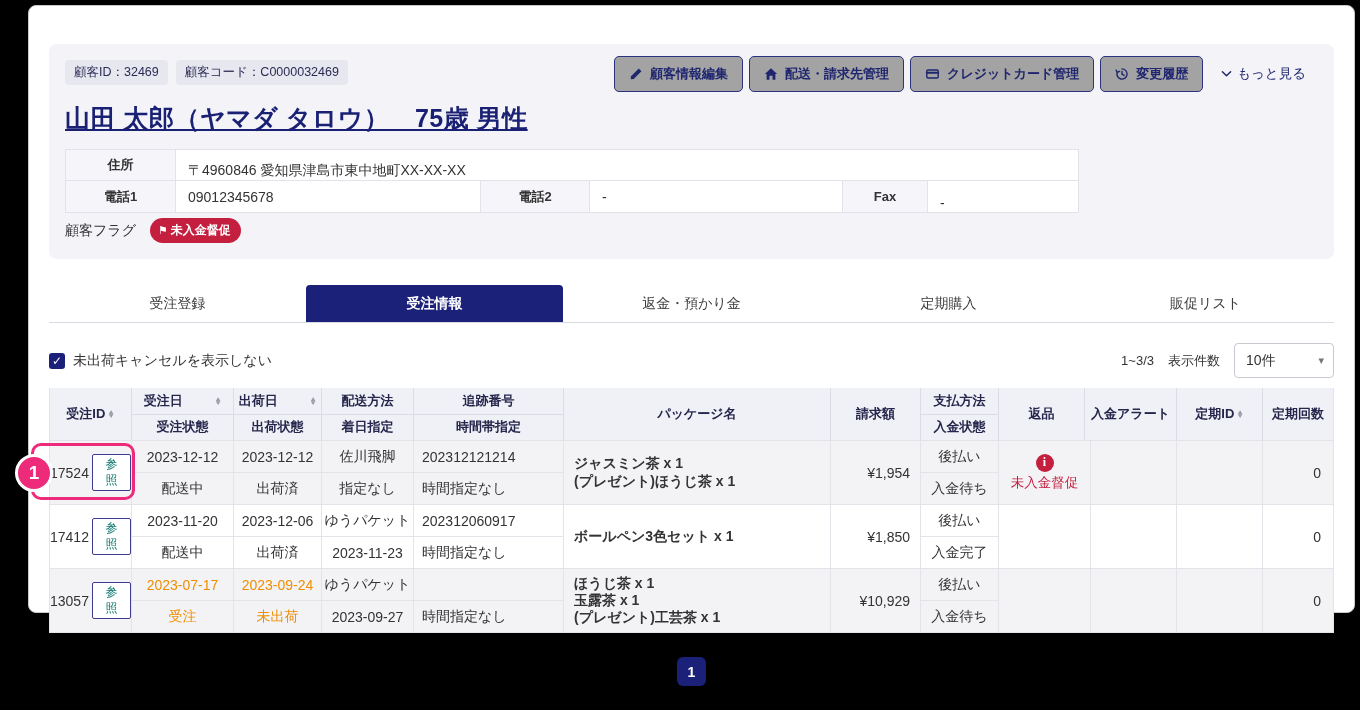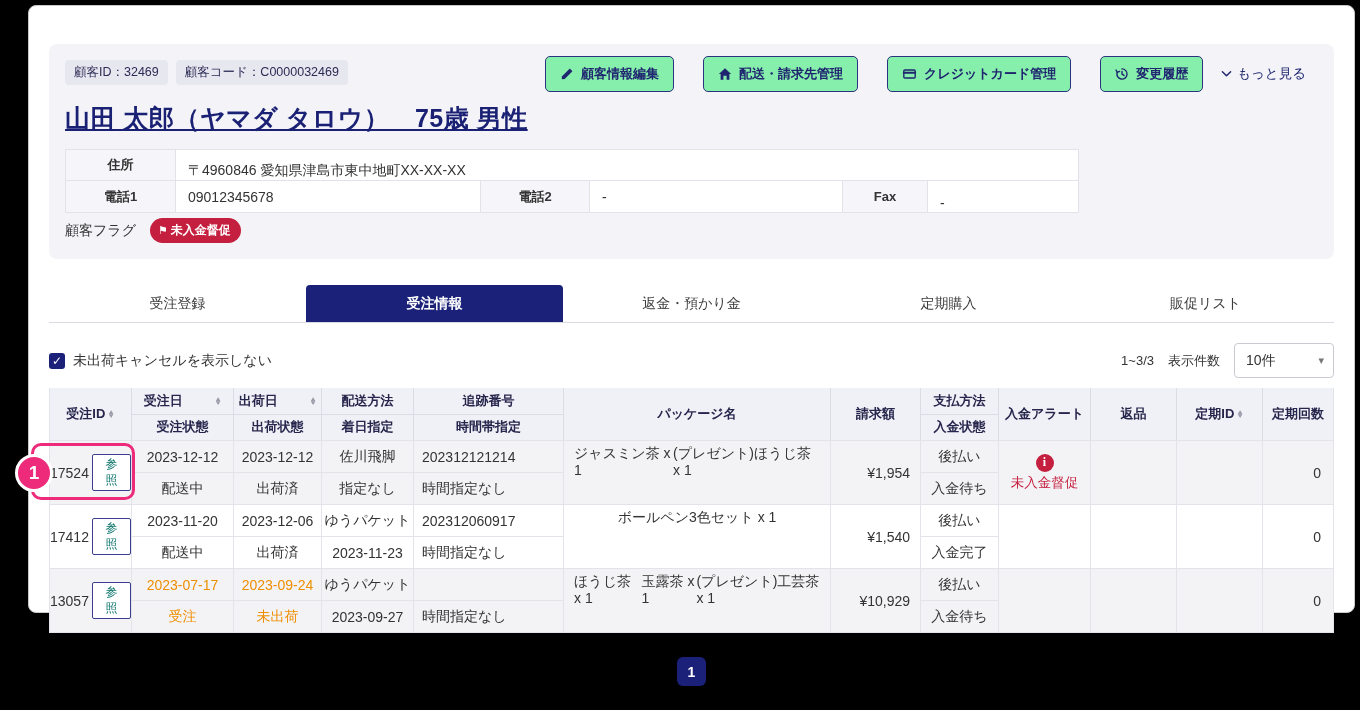--- a/index.html
+++ b/index.html
@@ -18,23 +18,23 @@
     padding:12px 28px 16px 16px;
   }
   .card-top { display:flex; justify-content:space-between; align-items:flex-start; }
   .badges { display:flex; gap:8px; padding-top:4px; }
   .badge {
     background:#e7e7f0; color:#2b2b55; font-size:12.5px; padding:4px 9px;
     border-radius:4px; white-space:nowrap;
   }
   .actions { display:flex; gap:6px; align-items:center; }
   .act {
-    display:flex; align-items:center; gap:7px; background:#86efac; cursor:pointer;
+    display:flex; align-items:center; gap:7px; background:#a3a3a3; cursor:pointer;
     border:1px solid #2b327e; color:#1f266f; border-radius:5px; height:36px;
-    padding:0 14px; font-size:13px; font-weight:600; font-family:inherit;margin-left:23px;
+    padding:0 14px; font-size:13px; font-weight:600; font-family:inherit;
   }
   .ico { display:inline-flex; align-items:center; }
   .more {
     display:inline-flex; align-items:center; gap:5px; color:#1f266f;
     font-size:13.5px; margin-left:12px; cursor:pointer; white-space:nowrap;
   }
   h1.cust-name {
     margin:10px 0 14px; font-size:25px; font-weight:bold; color:#1a2174; letter-spacing:.5px;text-decoration:underline;
   }
   .info-table { width:1014px; border:1px solid #e2e2ea; background:#fff; }
@@ -101,21 +101,21 @@
   .c-method { width:92px;  flex:0 0 92px; }
   .c-track  { width:150px; flex:0 0 150px; padding:0 2px; }
   .c-pkg    { flex:1; }
   .c-amount { width:90px;  flex:0 0 90px; }
   .c-pay    { width:78px;  flex:0 0 78px; }
   .c-alert  { width:92px;  flex:0 0 92px; }
   .c-return { width:86px;  flex:0 0 86px; }
   .c-subid  { width:86px;  flex:0 0 86px; }
   .c-count  { width:70px;  flex:0 0 70px; }
   .td.c-track .half { justify-content:flex-start; padding-left:8px; }
-  .td.c-pkg { align-items:flex-start; justify-content:center; padding:4px 10px; text-align:left; }
+  .td.c-pkg { flex-direction:column; align-items:flex-start; justify-content:center; padding:4px 10px; text-align:left;font-weight:bold; }
   .pkg-line { line-height:1.22; }
   .td.c-amount { justify-content:flex-end; padding-right:10px; }
   .td.c-count { justify-content:flex-end; padding-right:12px; }
   .td.c-id { flex-direction:row; gap:3px; position:relative; }
   .oid { font-size:14px; color:#333; }
   .ref-btn {
     background:#fff; border:1px solid #3d3d8f; color:#0f766e; font-size:12px;
     padding:2px 8px; border-radius:2px; cursor:pointer; font-family:inherit; line-height:1.3;
   }
   .orange { color:#ef8e00; }
@@ -309,25 +309,25 @@
         <span>請求額</span>
       </div>
       <div class="th split c-pay">
         <div class="half top">
           <span>支払方法</span>
         </div>
         <div class="half">
           <span>入金状態</span>
         </div>
       </div>
+      <div class="th c-return">
+        <span>返品</span>
+      </div>
       <div class="th c-alert">
         <span>入金アラート</span>
-      </div>
-      <div class="th c-return">
-        <span>返品</span>
       </div>
       <div class="th c-subid">
         <span>定期ID</span>
         <span class="sort">
             <i>▲</i>
             <i>▼</i>
           </span>
       </div>
       <div class="th c-count">
         <span>定期回数</span>
@@ -391,21 +391,21 @@
             <div class="half top">ゆうパケット</div>
             <div class="half">2023-11-23</div>
           </div>
           <div class="td split c-track">
             <div class="half top">202312060917</div>
             <div class="half">時間指定なし</div>
           </div>
           <div class="td c-pkg">
             <div class="pkg-line">ボールペン3色セット x 1</div>
           </div>
-          <div class="td c-amount">¥1,540</div>
+          <div class="td c-amount">¥1,850</div>
           <div class="td split c-pay">
             <div class="half top">後払い</div>
             <div class="half">入金完了</div>
           </div>
           <div class="td c-alert"></div>
           <div class="td c-return"></div>
           <div class="td c-subid"></div>
           <div class="td c-count">0</div>
         </div>
         <div class="tr stripe">

